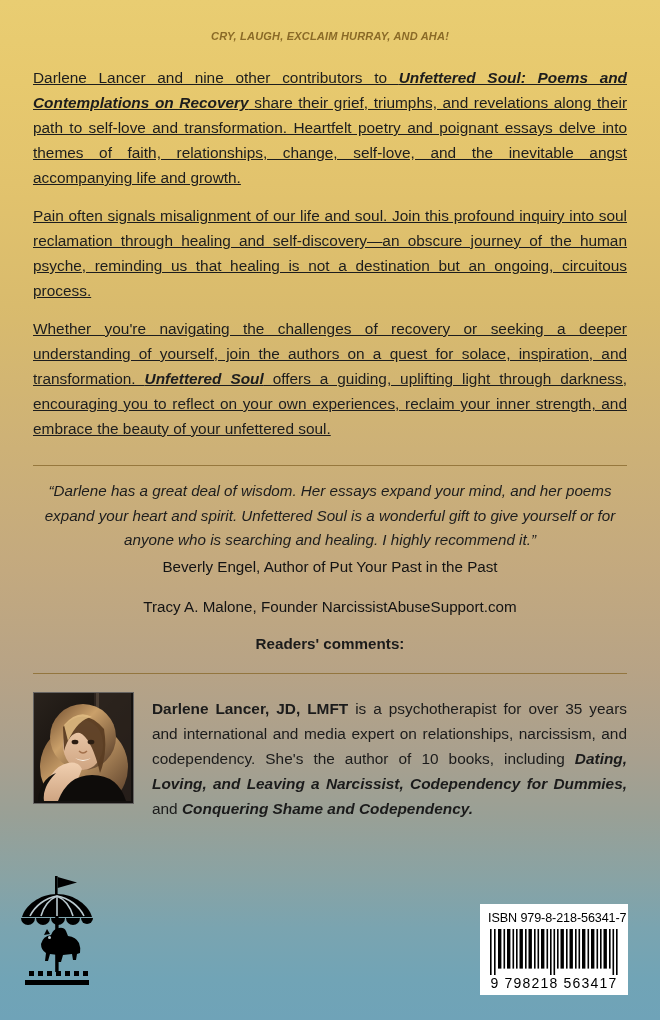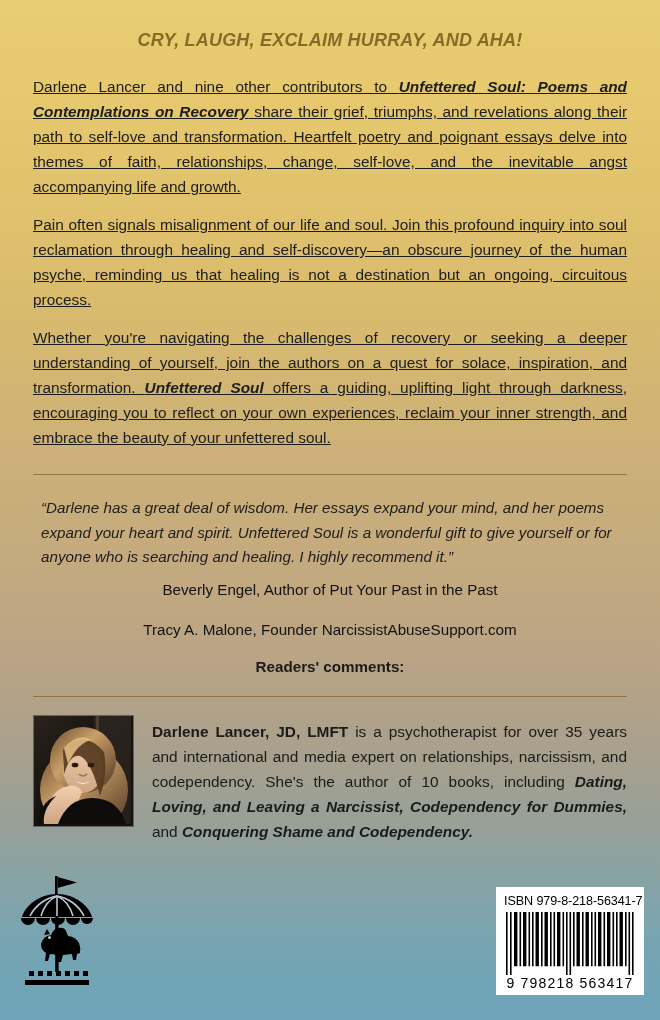--- a/index.html
+++ b/index.html
@@ -36,21 +36,21 @@
     left: 33px;
     right: 33px;
     top: 0;
     bottom: 0;
   }
 
   .headline {
     text-align: center;
     font-weight: bold;
     font-style: italic;
-    font-size: 18px;
+    font-size: 11px;
     letter-spacing: 0.2px;
     color: #8a6a27;
     margin-top: 30px;
     margin-bottom: 0;
   }
 
   .para {
     text-align: justify;
     font-size: 15.4px;
     line-height: 25px;
@@ -67,25 +67,25 @@
     border-top: 1.6px solid #8d6f32;
     margin: 0;
     opacity: 0.85;
   }
   .divider.one { margin-top: 24px; }
   .divider.two { margin-top: 21px; }
 
   .quotes { padding-top: 13px; }
 
   .quote {
-    text-align: left;
+    text-align: center;
     font-style: italic;
     font-size: 15.2px;
     line-height: 24.5px;
-    margin: 8px;
+    margin: 0;
     color: #1d1d1d;
   }
   .attrib {
     text-align: center;
     font-weight: normal;
     font-size: 15.2px;
     line-height: 24px;
     margin: 2px 0 0 0;
     color: #131313;
   }
@@ -136,24 +136,24 @@
   }
   .logo {
     position: absolute;
     left: 15px;
     bottom: 28px;
     width: 84px;
     height: 120px;
   }
   .barcode-box {
     position: absolute;
-    right: 16px;
+    right: 32px;
     bottom: 25px;
     width: 148px;
-    height: 108px;
+    height: 91px;
     background: #ffffff;
     box-sizing: border-box;
     padding: 7px 8px 4px 8px;
     display: flex;
     flex-direction: column;
   }
   .isbn-text {
     font-family: "Liberation Sans", sans-serif;
     font-size: 12.6px;
     color: #000;

